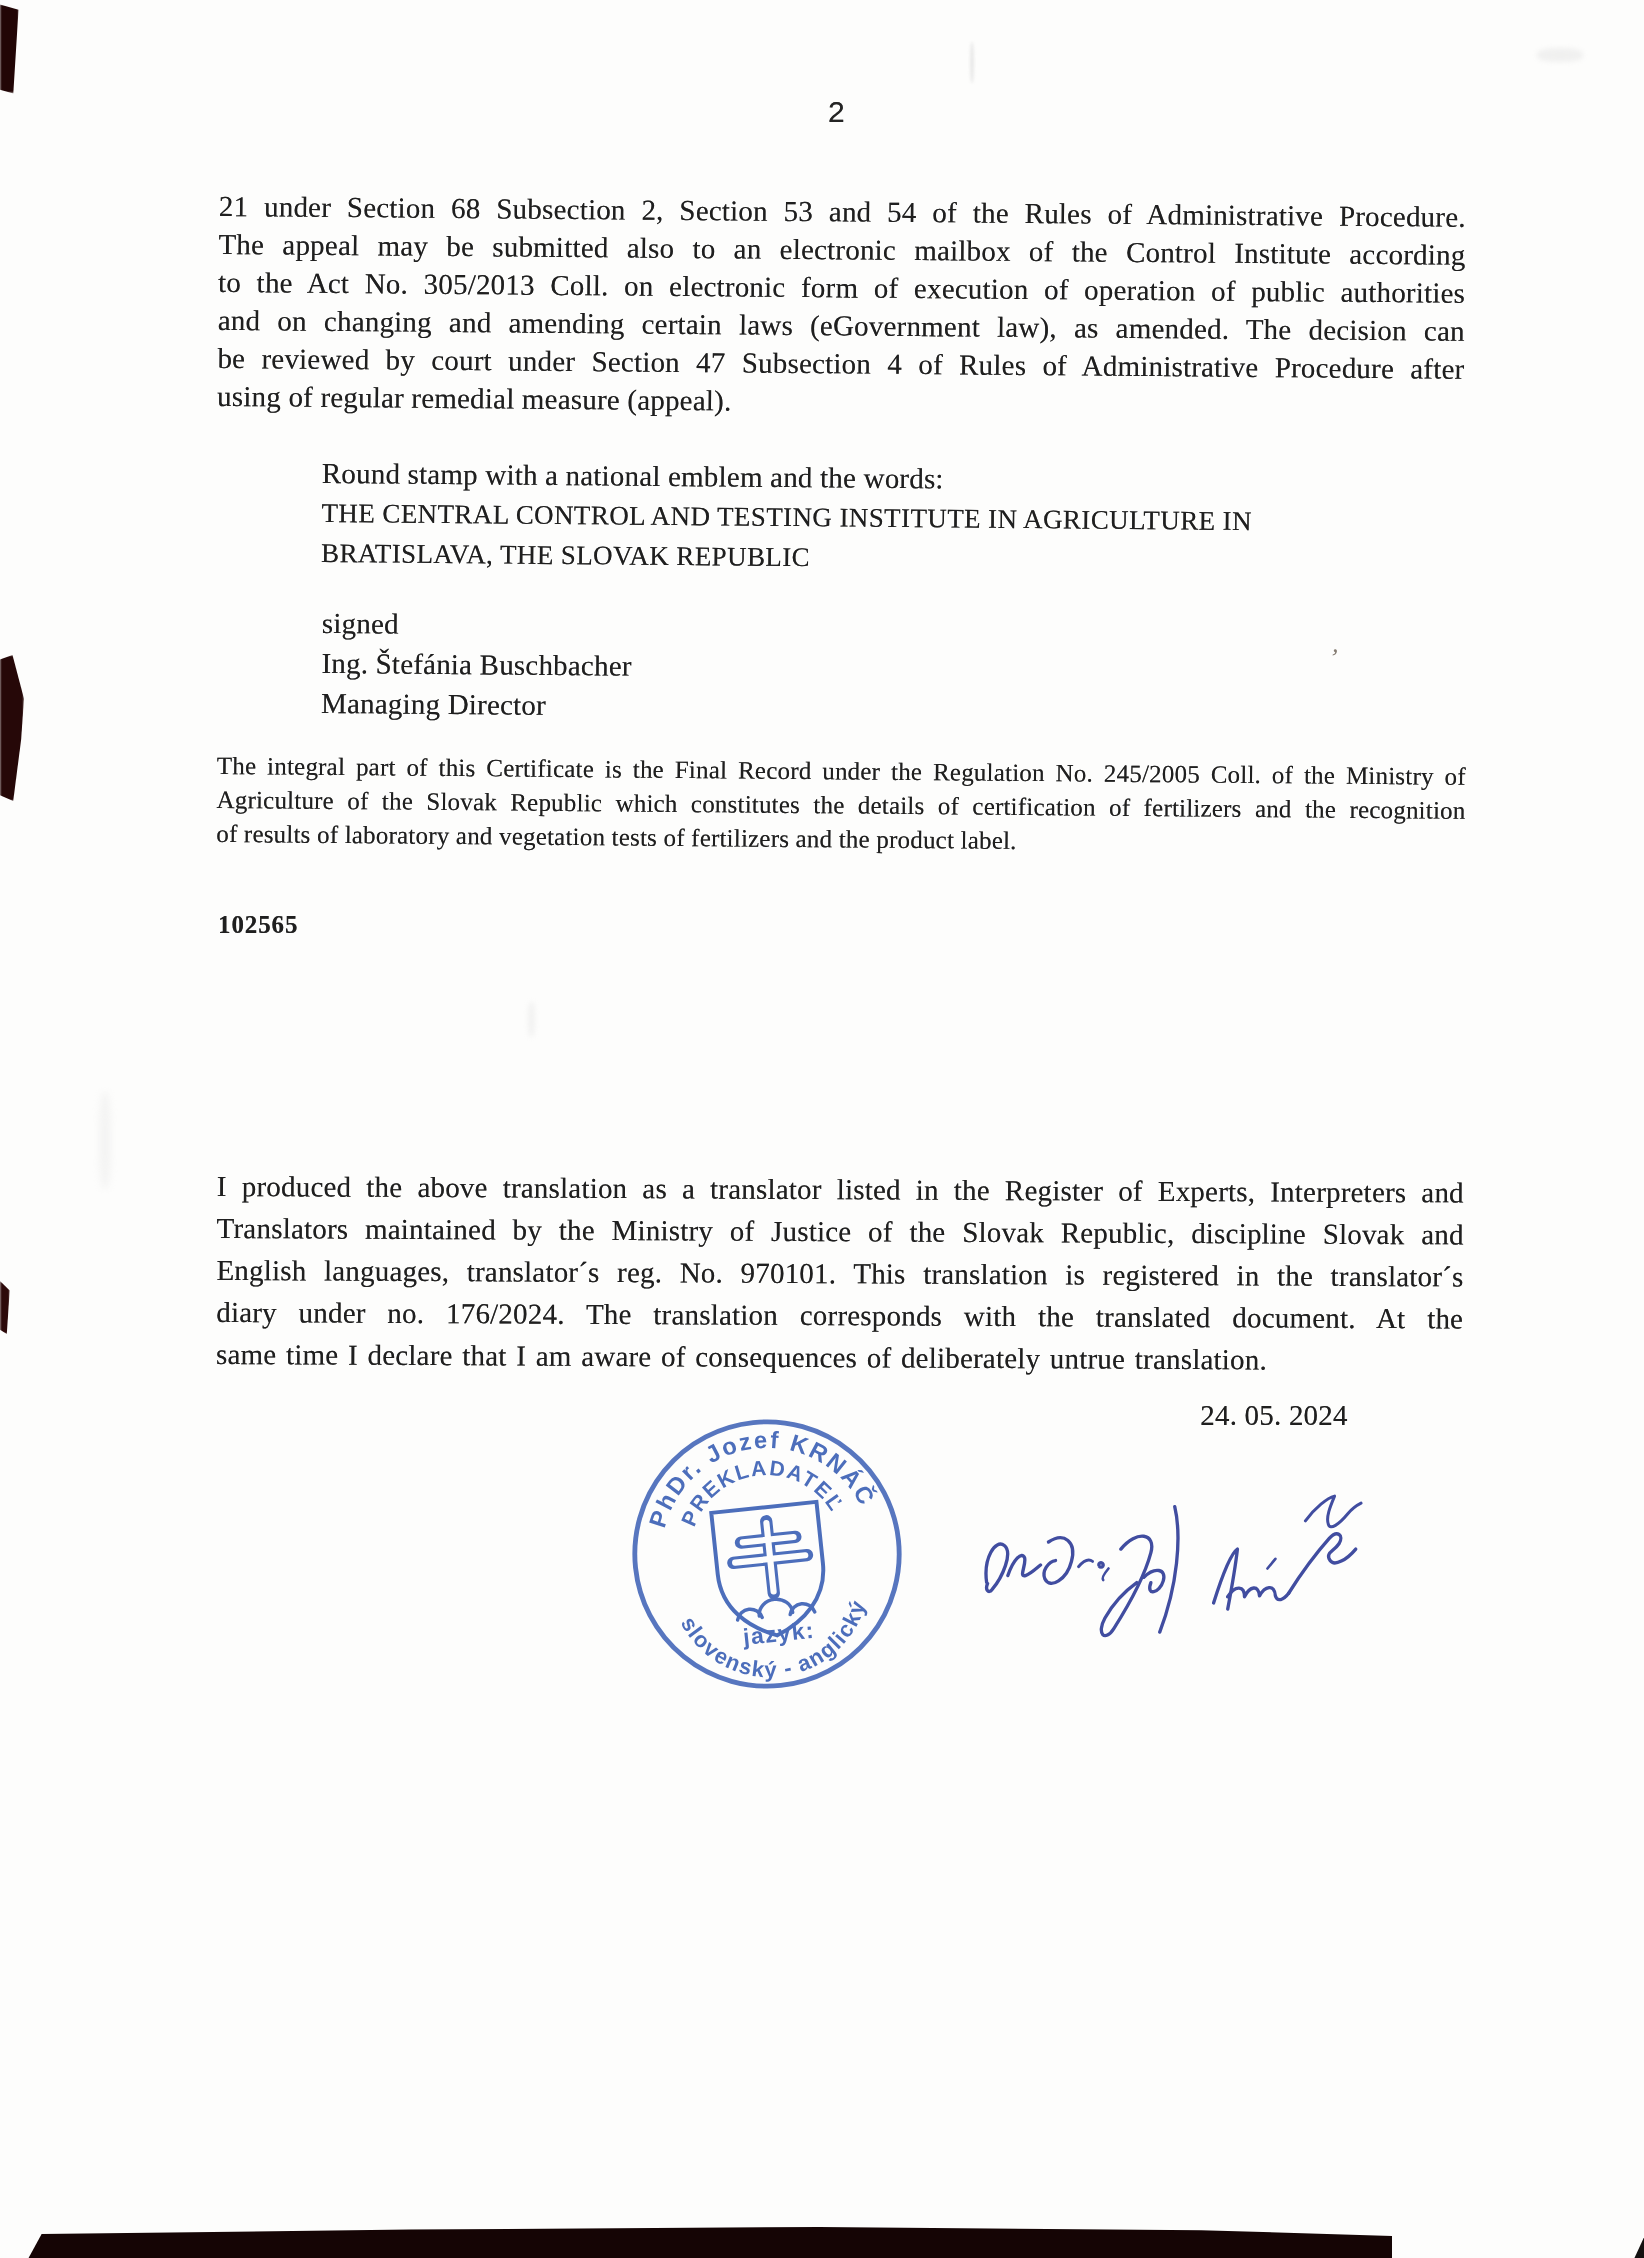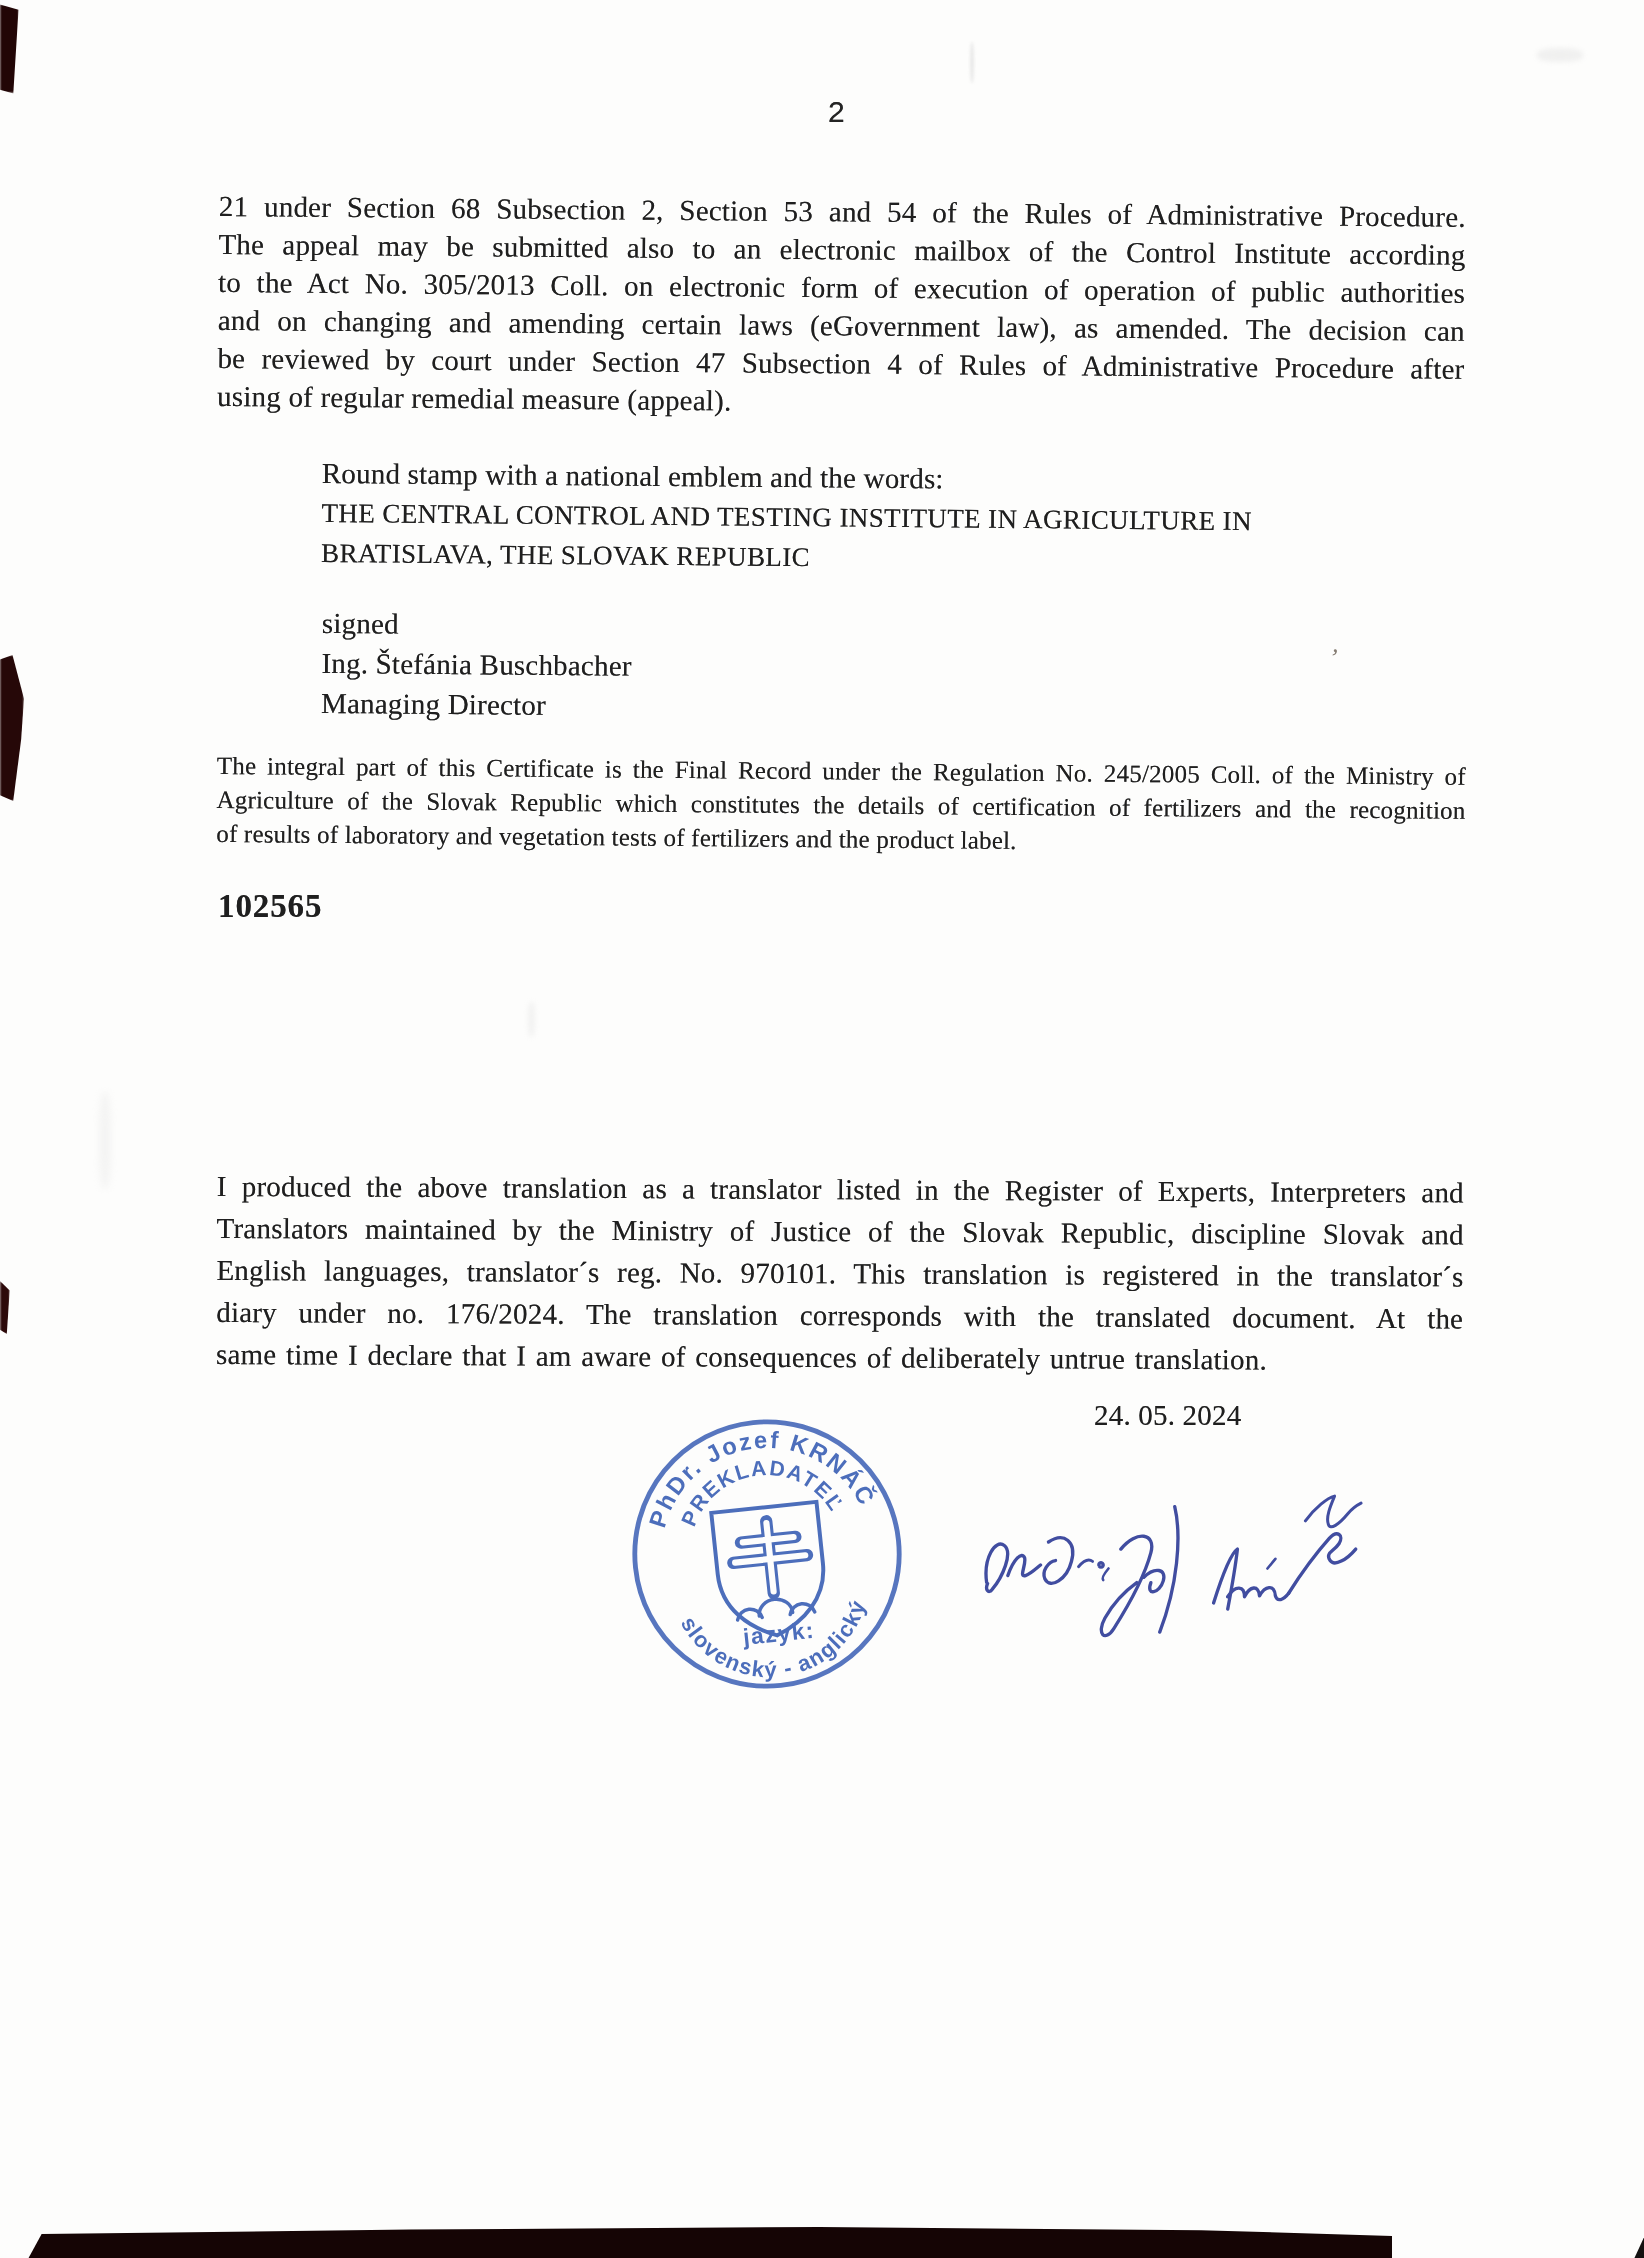--- a/index.html
+++ b/index.html
@@ -21,24 +21,24 @@
   .para-appeal{left:219px; top:187px; width:1247px; font-size:29px; line-height:38px;}
   .jline{text-align:justify; text-align-last:justify;}
   .jlast{text-align-last:left;}
 
   .stamp-desc{left:322px; top:453px; font-size:29px; line-height:40px; white-space:nowrap;}
   .signatory{left:322px; top:603px; font-size:29px; line-height:40px; white-space:nowrap;}
 
   .stray-mark{left:1330px; top:644px; font-size:25px; color:#857c72; transform:rotate(8deg);}
 
   .cert-note{left:217px; top:749px; width:1249px; font-size:25px; line-height:34px;}
-  .file-number{left:218px; top:888px; font-size:33px; font-weight:bold; letter-spacing:0.9px;}
+  .file-number{left:218px; top:911px; font-size:25px; font-weight:bold; letter-spacing:0.9px;}
 
   .declaration{left:217px; top:1165px; width:1247px; font-size:29px; line-height:42px; word-spacing:2.2px;}
-  .date-line{left:1094px; top:1399px; width:360px; text-align:left; font-size:29px;}
+  .date-line{left:1094px; top:1399px; width:360px; text-align:center; font-size:29px;}
 
   .stamp-box{left:626px; top:1413px; width:282px; height:282px; color:var(--c-stamp);
     opacity:0.92; filter:blur(0.3px);}
   .sig-box{left:969px; top:1466px; width:415px; height:190px; color:var(--c-ink);
     opacity:0.93; filter:blur(0.2px);}
 
   
   .artifact{background:var(--c-mark);}
   .a-topleft{left:0; top:4.4px; width:18.5px; height:89px; filter:blur(0.9px);
     clip-path:polygon(0 0,100% 6%,72% 100%,0 96%); background:#220606;}

